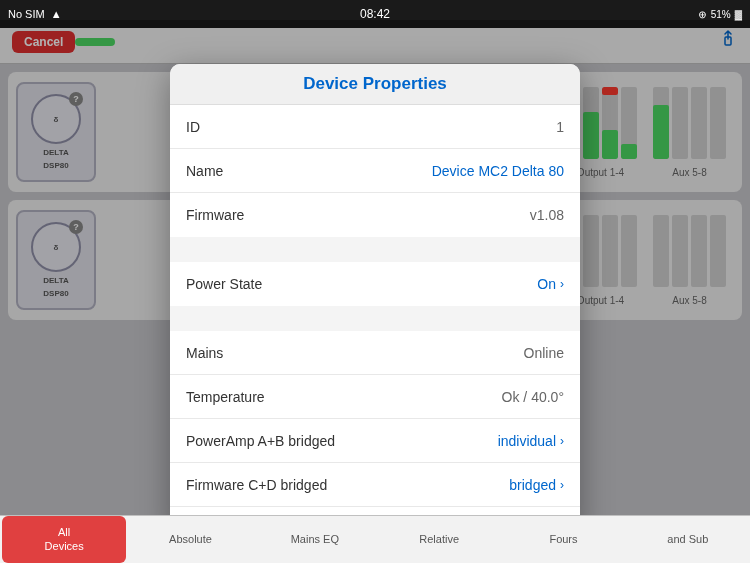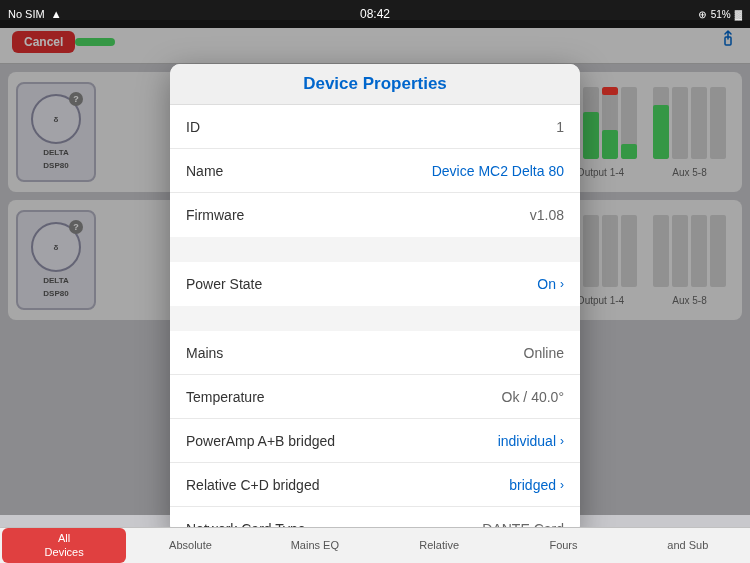--- a/index.html
+++ b/index.html
@@ -275,21 +275,21 @@
     .modal-section-gap {
       height: 24px;
       background: #f4f4f4;
     }
 
     
     .tab-bar {
       position: absolute;
       bottom: 0;
       left: 0; right: 0;
-      height: 36px;
+      height: 48px;
       background: #f2f2f2;
       border-top: 1px solid #c0c0c0;
       display: flex;
       align-items: center;
       z-index: 300;
     }
     .tab-item {
       flex: 1;
       display: flex;
       flex-direction: column;
@@ -565,21 +565,21 @@
           <span class="modal-row-value">Ok / 40.0°</span>
         </div>
         <div class="modal-row">
           <span class="modal-row-label">PowerAmp A+B bridged</span>
           <span class="modal-row-value blue-chevron">
             <span>individual</span>
             <span class="chevron">›</span>
           </span>
         </div>
         <div class="modal-row">
-          <span class="modal-row-label">Relative C+D bridged</span>
+          <span class="modal-row-label">Firmware C+D bridged</span>
           <span class="modal-row-value blue-chevron">
             <span>bridged</span>
             <span class="chevron">›</span>
           </span>
         </div>
         <div class="modal-row">
           <span class="modal-row-label">Network Card Type</span>
           <span class="modal-row-value">DANTE Card</span>
         </div>
       </div>

